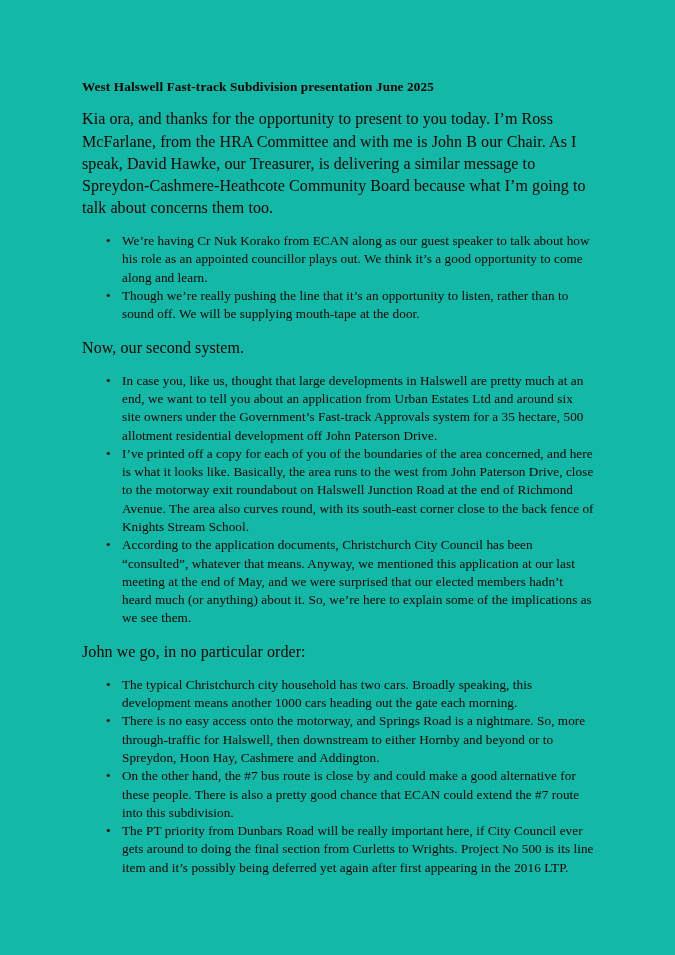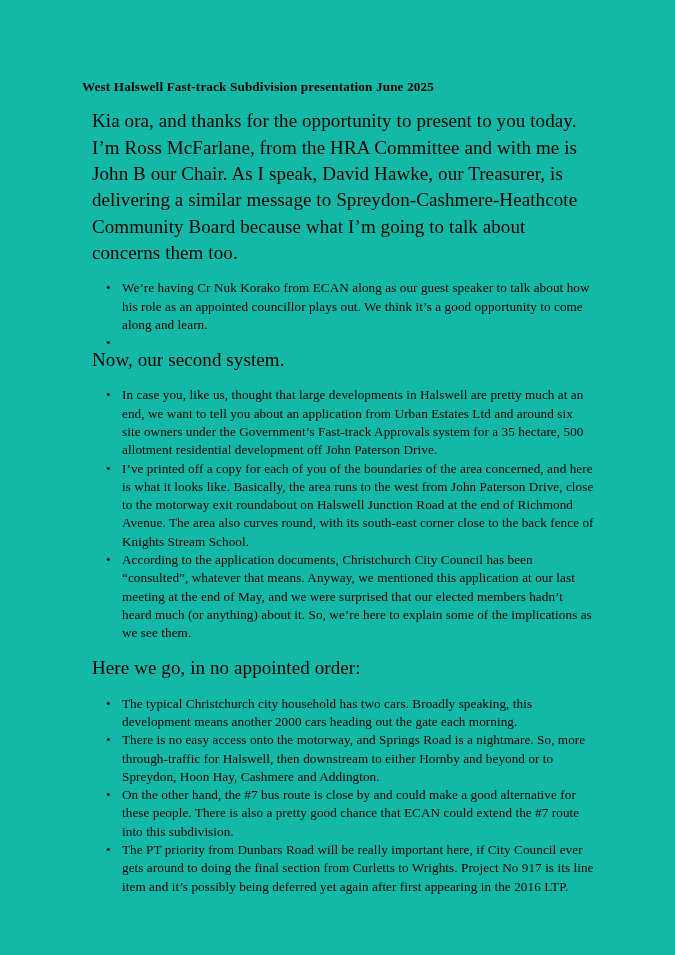--- a/index.html
+++ b/index.html
@@ -24,23 +24,23 @@
     padding: 78px 81px 4px 82px;
   }
   .doc-title {
     font-size: 13.2px;
     font-weight: bold;
     line-height: 1.32;
     margin: 0 0 13px 0;
     letter-spacing: 0.01em;
   }
   .para {
-    font-size: 19px;
+    font-size: 16px;
     line-height: 1.385;
-    margin: 0 0 13px 10px;
+    margin: 0 0 13px 0;
     text-align: left;
     letter-spacing: 0.005em;
   }
   .para:last-child {
     margin-bottom: 0;
   }
   ul.bullets {
     list-style: none;
     margin: 0 0 13px 0;
     padding: 0;
@@ -63,29 +63,29 @@
 </style>
 </head>
 <body>
 
 <div class="page">
   <h1 class="doc-title">West Halswell Fast-track Subdivision presentation June 2025</h1>
   <div id="doc-body">
       <p class="para">Kia ora, and thanks for the opportunity to present to you today. I’m Ross McFarlane, from the HRA Committee and with me is John B our Chair. As I speak, David Hawke, our Treasurer, is delivering a similar message to Spreydon-Cashmere-Heathcote Community Board because what I’m going to talk about concerns them too.</p>
       <ul class="bullets">
         <li><span class="bullet-dot">•</span><span class="bullet-text">We’re having Cr Nuk Korako from ECAN along as our guest speaker to talk about how his role as an appointed councillor plays out. We think it’s a good opportunity to come along and learn.</span></li>
-        <li><span class="bullet-dot">•</span></li>
+        <li><span class="bullet-dot">•</span><span class="bullet-text">Though we’re really pushing the line that it’s an opportunity to listen, rather than to sound off. We will be supplying mouth-tape at the door.</span></li>
       </ul>
       <p class="para">Now, our second system.</p>
       <ul class="bullets">
         <li><span class="bullet-dot">•</span><span class="bullet-text">In case you, like us, thought that large developments in Halswell are pretty much at an end, we want to tell you about an application from Urban Estates Ltd and around six site owners under the Government’s Fast-track Approvals system for a 35 hectare, 500 allotment residential development off John Paterson Drive.</span></li>
         <li><span class="bullet-dot">•</span><span class="bullet-text">I’ve printed off a copy for each of you of the boundaries of the area concerned, and here is what it looks like. Basically, the area runs to the west from John Paterson Drive, close to the motorway exit roundabout on Halswell Junction Road at the end of Richmond Avenue. The area also curves round, with its south-east corner close to the back fence of Knights Stream School.</span></li>
         <li><span class="bullet-dot">•</span><span class="bullet-text">According to the application documents, Christchurch City Council has been “consulted”, whatever that means. Anyway, we mentioned this application at our last meeting at the end of May, and we were surprised that our elected members hadn’t heard much (or anything) about it. So, we’re here to explain some of the implications as we see them.</span></li>
       </ul>
-      <p class="para">Here we go, in no appointed order:</p>
+      <p class="para">John we go, in no particular order:</p>
       <ul class="bullets">
-        <li><span class="bullet-dot">•</span><span class="bullet-text">The typical Christchurch city household has two cars. Broadly speaking, this development means another 2000 cars heading out the gate each morning.</span></li>
+        <li><span class="bullet-dot">•</span><span class="bullet-text">The typical Christchurch city household has two cars. Broadly speaking, this development means another 1000 cars heading out the gate each morning.</span></li>
         <li><span class="bullet-dot">•</span><span class="bullet-text">There is no easy access onto the motorway, and Springs Road is a nightmare. So, more through-traffic for Halswell, then downstream to either Hornby and beyond or to Spreydon, Hoon Hay, Cashmere and Addington.</span></li>
         <li><span class="bullet-dot">•</span><span class="bullet-text">On the other hand, the #7 bus route is close by and could make a good alternative for these people. There is also a pretty good chance that ECAN could extend the #7 route into this subdivision.</span></li>
-        <li><span class="bullet-dot">•</span><span class="bullet-text">The PT priority from Dunbars Road will be really important here, if City Council ever gets around to doing the final section from Curletts to Wrights. Project No 917 is its line item and it’s possibly being deferred yet again after first appearing in the 2016 LTP.</span></li>
+        <li><span class="bullet-dot">•</span><span class="bullet-text">The PT priority from Dunbars Road will be really important here, if City Council ever gets around to doing the final section from Curletts to Wrights. Project No 500 is its line item and it’s possibly being deferred yet again after first appearing in the 2016 LTP.</span></li>
       </ul>
     </div>
 </div>
 
 </body></html>

